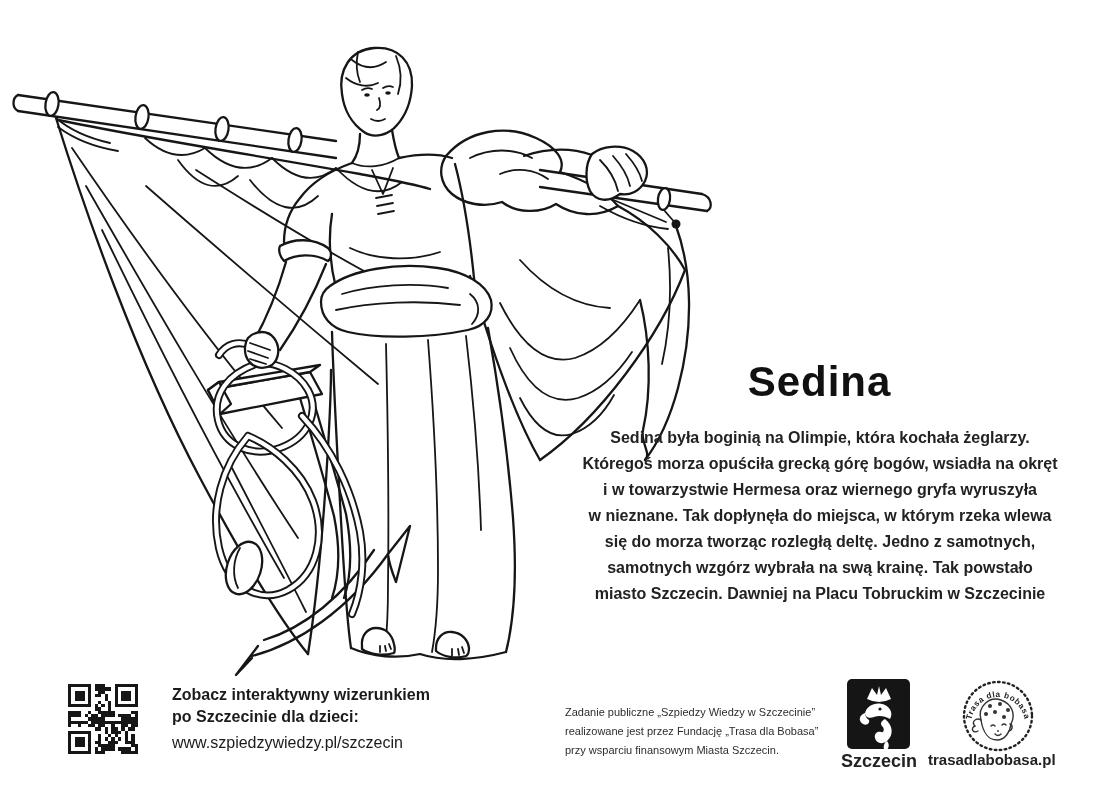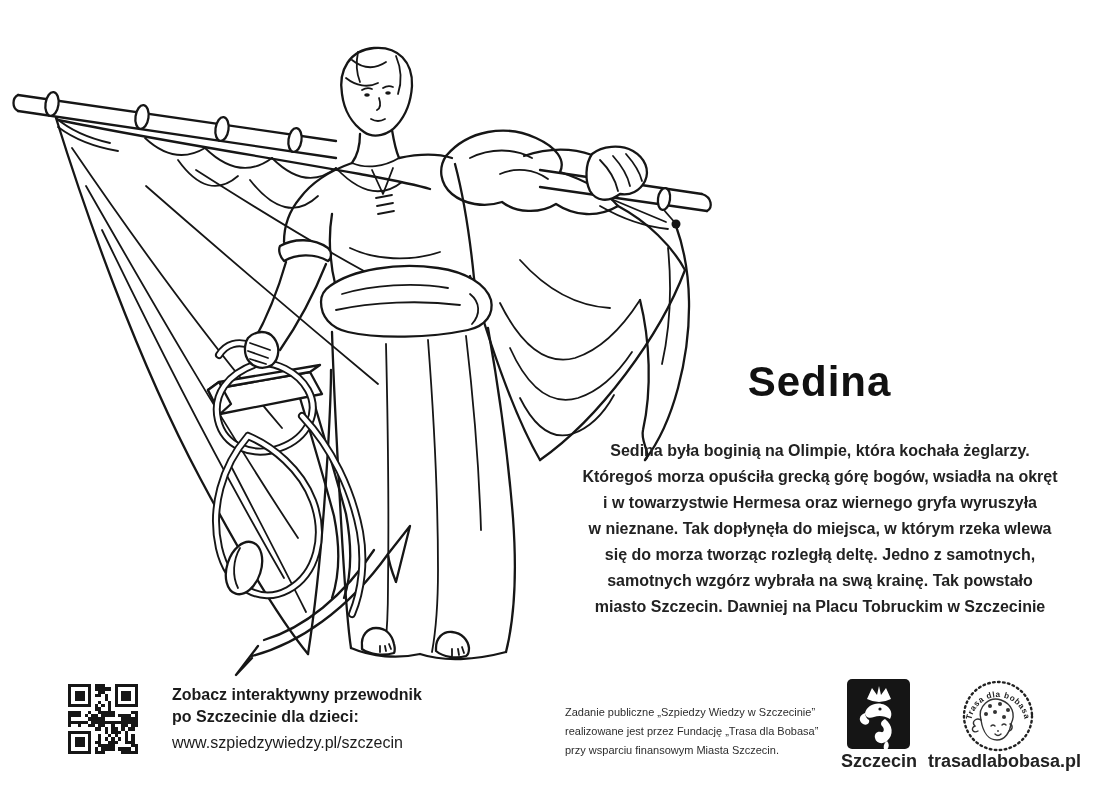--- a/index.html
+++ b/index.html
@@ -11,34 +11,34 @@
   #art{left:0;top:38px;}
   .ln{fill:none;stroke:#161616;stroke-width:2.3;stroke-linecap:round;stroke-linejoin:round;}
   .thin{fill:none;stroke:#161616;stroke-width:1.8;stroke-linecap:round;stroke-linejoin:round;}
   .wfill{fill:#ffffff;stroke:#161616;stroke-width:2.3;stroke-linejoin:round;}
   .rope-outer{fill:none;stroke:#161616;stroke-width:8;stroke-linecap:round;}
   .rope-inner{fill:none;stroke:#ffffff;stroke-width:4.2;stroke-linecap:round;}
 
   
   #title-block{left:557px;top:358px;width:525px;text-align:center;}
   #page-title{font-size:42px;font-weight:800;letter-spacing:1px;color:#111;}
-  #story{left:545px;top:425px;width:550px;text-align:center;margin-top:13px;}
+  #story{left:545px;top:425px;width:550px;text-align:center;}
   #story .line{font-size:16px;font-weight:700;line-height:26px;white-space:nowrap;color:#222;}
 
   
   #qr{left:68px;top:683px;}
   #guide-text{left:172px;top:684px;}
   #guide-text .h{font-size:16px;font-weight:700;line-height:22px;white-space:nowrap;color:#1b1b1b;}
   #guide-text .u{font-size:16px;font-weight:400;line-height:22px;margin-top:4px;white-space:nowrap;color:#1b1b1b;}
   #credit{left:565px;top:703px;width:270px;}
   #credit .c{font-size:11px;line-height:19px;white-space:nowrap;color:#2d2d2d;}
   #szczecin-logo{left:847px;top:679px;}
   #szczecin-label{left:838px;top:751px;width:82px;text-align:center;font-size:18px;font-weight:700;color:#222;}
   #bobasa-logo{left:956px;top:676px;}
-  #bobasa-label{left:928px;top:751px;width:140px;font-size:18px;font-weight:700;color:#222;}
+  #bobasa-label{left:928px;top:751px;width:140px;font-size:15px;font-weight:700;color:#222;}
 </style>
 </head>
 <body>
 
 <div id="page">
 
   <svg id="art" class="abs" width="745" height="640" viewBox="0 40 745 640">
 
     <g>
       <path class="ln" d="M 58 122 C 150 141 260 158 360 176 C 392 182 414 186 430 191"></path>
@@ -354,21 +354,21 @@
         <rect x="9" y="20" width="1" height="1"></rect>
         <rect x="10" y="20" width="1" height="1"></rect>
         <rect x="16" y="20" width="1" height="1"></rect>
         <rect x="17" y="20" width="1" height="1"></rect>
         <rect x="18" y="20" width="1" height="1"></rect>
         <rect x="19" y="20" width="1" height="1"></rect>
         <rect x="20" y="20" width="1" height="1"></rect>
       </g>
   </svg>
   <div id="guide-text" class="abs">
-    <div class="h">Zobacz interaktywny przewodnik</div>
+    <div class="h">Zobacz interaktywny wizerunkiem</div>
     <div class="h">po Szczecinie dla dzieci:</div>
     <div class="u">www.szpiedzywiedzy.pl/szczecin</div>
   </div>
 
   <div id="credit" class="abs">
     <div class="c">Zadanie publiczne „Szpiedzy Wiedzy w Szczecinie”</div>
     <div class="c">realizowane jest przez Fundację „Trasa dla Bobasa”</div>
     <div class="c">przy wsparciu finansowym Miasta Szczecin.</div>
   </div>
 

